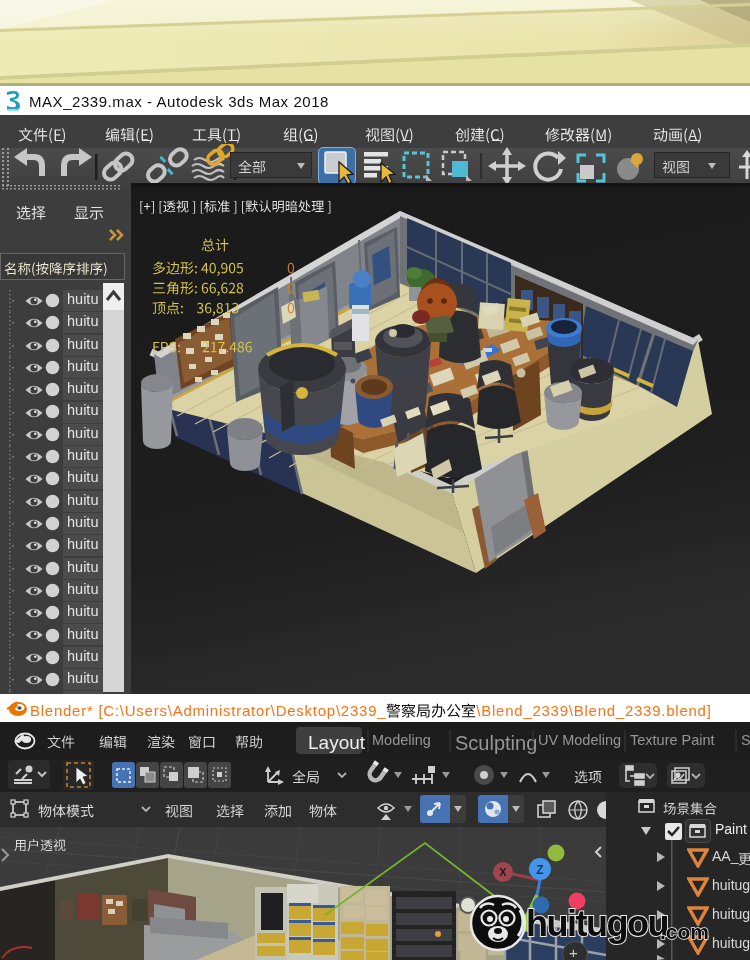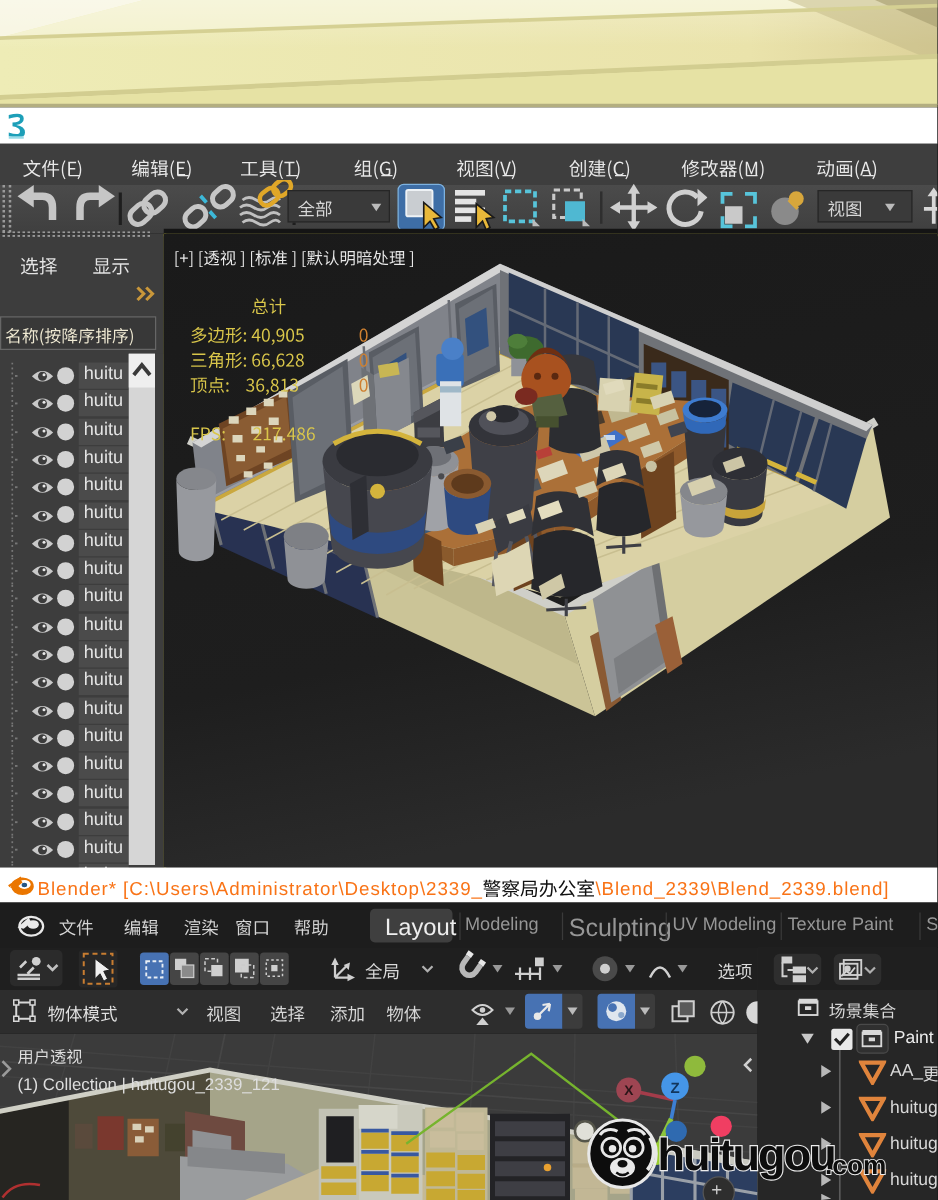--- a/index.html
+++ b/index.html
@@ -30,20 +30,21 @@
 <polygon points="0,76 750,43 750,47 0,80" fill="#d2cd90"></polygon>
 <polygon points="0,80 750,47 750,84 0,84" fill="#e6e2a4"></polygon>
 <rect y="83" width="750" height="3" fill="#b3ae80"></rect>
 </svg>
 
 <div class="abs" style="left:0;top:86px;width:750px;height:29px;background:#ffffff"></div>
 <svg class="abs" style="left:3px;top:88px" width="20" height="24" viewBox="0 0 20 24">
  <path d="M4 4 Q16 1 16 7 Q16 11 10 12 Q17 13 17 18 Q17 24 4 21 L4 18 Q13 21 13 17 Q13 14 7 13 L7 10 Q13 10 13 7 Q13 4 4 7 Z" fill="#1d9fb8"></path>
  <rect x="4" y="21" width="12" height="2" fill="#9adbe8"></rect>
 </svg>
+<div class="abs" style="left:29px;top:93px;font-size:15px;color:#111;letter-spacing:0.55px">MAX_2339.max - Autodesk 3ds Max 2018</div>
 
 <div class="abs" style="left:0;top:115px;width:750px;height:33px;background:#3e3e3e"></div>
 <svg style="position:absolute;left:18px;top:123px;" width="48" height="22" viewBox="0 0 48 22">
       <path d="M6.3 5.1C6.8 5.8 7.3 6.8 7.5 7.4L8.7 7C8.5 6.4 8 5.4 7.5 4.7ZM0.8 7.4V8.5H3.1C4 10.8 5.2 12.8 6.7 14.4C5.1 15.8 3 16.8 0.5 17.5C0.8 17.8 1.1 18.3 1.2 18.6C3.8 17.8 5.8 16.7 7.5 15.2C9.2 16.7 11.3 17.8 13.7 18.5C13.9 18.2 14.2 17.7 14.5 17.5C12.1 16.9 10.1 15.8 8.4 14.4C9.9 12.8 11.1 10.9 11.9 8.5H14.3V7.4ZM7.6 13.6C6.1 12.2 5 10.5 4.3 8.5H10.7C9.9 10.6 8.9 12.2 7.6 13.6Z M19.8 12.3V13.4H24.1V18.6H25.2V13.4H29.3V12.3H25.2V9H28.6V7.9H25.2V5H24.1V7.9H22.1C22.2 7.2 22.4 6.5 22.6 5.8L21.5 5.5C21.1 7.5 20.5 9.4 19.6 10.7C19.9 10.8 20.4 11.1 20.6 11.3C21 10.6 21.4 9.8 21.7 9H24.1V12.3ZM19 4.9C18.2 7.1 16.9 9.4 15.5 10.8C15.7 11.1 16 11.7 16.1 12C16.6 11.4 17.1 10.8 17.5 10.2V18.6H18.6V8.4C19.2 7.4 19.7 6.3 20.1 5.2Z M33.6 20.3 34.4 20C33.1 17.8 32.5 15.3 32.5 12.7C32.5 10.2 33.1 7.7 34.4 5.5L33.6 5.1C32.2 7.4 31.4 9.8 31.4 12.7C31.4 15.7 32.2 18.1 33.6 20.3Z M36.6 17.4H38V12.5H42.2V11.3H38V7.6H42.9V6.4H36.6Z M44.8 20.3C46.2 18.1 47 15.7 47 12.7C47 9.8 46.2 7.4 44.8 5.1L44 5.5C45.3 7.7 45.9 10.2 45.9 12.7C45.9 15.3 45.3 17.8 44 20Z" fill="#e8e8e8"></path>
     </svg>
 <div class="abs" style="left:55px;top:140px;width:9px;height:1px;background:#e8e8e8"></div>
 <svg style="position:absolute;left:105px;top:123px;" width="49" height="22" viewBox="0 0 49 22">
       <path d="M0.6 16.6 0.9 17.6C2.1 17.1 3.7 16.5 5.2 15.9L5 15C3.3 15.6 1.7 16.2 0.6 16.6ZM0.9 11.1C1.1 10.9 1.5 10.9 3.1 10.6C2.5 11.6 2 12.4 1.7 12.7C1.3 13.2 1 13.6 0.7 13.7C0.8 13.9 1 14.5 1 14.7C1.3 14.5 1.8 14.3 5.1 13.6C5 13.3 5 12.9 5 12.6L2.5 13.2C3.6 11.8 4.6 10.1 5.5 8.4L4.5 7.9C4.3 8.5 4 9.1 3.7 9.6L2 9.8C2.9 8.5 3.7 6.8 4.3 5.2L3.2 4.8C2.7 6.6 1.7 8.6 1.4 9.1C1.1 9.6 0.8 10 0.6 10C0.7 10.3 0.9 10.8 0.9 11.1ZM9.4 12.1V14.4H8.1V12.1ZM10.1 12.1H11.2V14.4H10.1ZM7.2 11.2V18.5H8.1V15.3H9.4V18.1H10.1V15.3H11.2V18.1H12V15.3H13.1V17.5C13.1 17.6 13 17.6 12.9 17.7C12.8 17.7 12.5 17.7 12.2 17.6C12.3 17.9 12.4 18.2 12.5 18.5C13 18.5 13.3 18.5 13.6 18.3C13.9 18.2 13.9 17.9 13.9 17.5V11.2L13.1 11.2ZM12 12.1H13.1V14.4H12ZM9.1 5C9.3 5.4 9.6 6 9.7 6.4H6.2V9.7C6.2 12 6.1 15.3 4.7 17.7C4.9 17.8 5.4 18.1 5.6 18.3C7 15.9 7.2 12.4 7.2 9.9H13.8V6.4H10.9C10.8 5.9 10.5 5.2 10.1 4.7ZM7.2 7.4H12.8V9H7.2Z M23.3 6.1H27.3V7.6H23.3ZM22.2 5.3V8.5H28.4V5.3ZM16.2 12.4C16.3 12.3 16.8 12.2 17.3 12.2H18.7V14.4L15.6 14.9L15.8 16L18.7 15.4V18.5H19.7V15.2L21.4 14.9L21.3 13.9L19.7 14.2V12.2H21.1V11.2H19.7V8.9H18.7V11.2H17.2C17.6 10.2 18.1 8.9 18.4 7.6H21.2V6.6H18.7C18.8 6.1 18.9 5.5 19 5L17.9 4.8C17.9 5.4 17.7 6 17.6 6.6H15.7V7.6H17.4C17 8.8 16.7 9.8 16.6 10.2C16.3 10.9 16.1 11.4 15.9 11.4C16 11.7 16.2 12.2 16.2 12.4ZM27.2 10.3V11.6H23.4V10.3ZM21 16.3 21.2 17.3 27.2 16.8V18.6H28.3V16.7L29.4 16.6L29.4 15.7L28.3 15.7V10.3H29.3V9.4H21.3V10.3H22.4V16.2ZM27.2 12.5V13.8H23.4V12.5ZM27.2 14.6V15.8L23.4 16.1V14.6Z M33.6 20.3 34.4 20C33.1 17.8 32.5 15.3 32.5 12.7C32.5 10.2 33.1 7.7 34.4 5.5L33.6 5.1C32.2 7.4 31.4 9.8 31.4 12.7C31.4 15.7 32.2 18.1 33.6 20.3Z M36.6 17.4H43.1V16.2H38V12.2H42.1V11H38V7.6H42.9V6.4H36.6Z M45.4 20.3C46.8 18.1 47.6 15.7 47.6 12.7C47.6 9.8 46.8 7.4 45.4 5.1L44.5 5.5C45.8 7.7 46.5 10.2 46.5 12.7C46.5 15.3 45.8 17.8 44.5 20Z" fill="#e8e8e8"></path>
     </svg>
 <div class="abs" style="left:142px;top:140px;width:9px;height:1px;background:#e8e8e8"></div>
@@ -1331,21 +1332,20 @@
 
 <svg class="abs" style="left:0;top:930px" width="40" height="30">
       <path d="M2 28 q10 -14 30 -10" stroke="#b03030" stroke-width="2" fill="none"></path>
     </svg>
 <svg style="position:absolute;left:14px;top:835px;" width="52" height="19" viewBox="0 0 52 19">
       <path d="M2 5.1V9.8C2 11.6 1.9 13.9 0.4 15.5C0.6 15.7 1 16 1.2 16.2C2.2 15.1 2.6 13.6 2.8 12.1H6.1V16H7.1V12.1H10.6V14.8C10.6 15 10.5 15.1 10.2 15.1C10 15.1 9.1 15.1 8.2 15.1C8.3 15.4 8.5 15.8 8.5 16C9.7 16.1 10.5 16 10.9 15.9C11.4 15.7 11.5 15.4 11.5 14.8V5.1ZM3 6H6.1V8.1H3ZM10.6 6V8.1H7.1V6ZM3 9H6.1V11.2H2.9C2.9 10.7 3 10.2 3 9.8ZM10.6 9V11.2H7.1V9Z M16.2 7.1H23V9.7H16.2L16.2 9ZM18.7 4.3C19 4.9 19.3 5.6 19.4 6.2H15.2V9C15.2 11 15 13.7 13.4 15.6C13.7 15.7 14.1 16 14.3 16.2C15.6 14.6 16 12.5 16.2 10.6H23V11.5H24V6.2H19.9L20.5 6C20.3 5.5 20 4.7 19.7 4.1Z M26.8 5.1C27.5 5.8 28.4 6.7 28.8 7.3L29.6 6.7C29.2 6.1 28.3 5.2 27.5 4.6ZM37.1 4.4C35.6 4.7 32.7 4.9 30.4 5C30.5 5.2 30.6 5.5 30.6 5.7C31.6 5.7 32.7 5.7 33.7 5.6V6.6H30.1V7.3H33.1C32.2 8.2 30.9 9.1 29.7 9.5C29.9 9.6 30.1 10 30.3 10.2C31.5 9.7 32.8 8.8 33.7 7.8V9.5H34.6V7.7C35.5 8.7 36.8 9.7 38 10.1C38.1 9.9 38.4 9.6 38.6 9.4C37.4 9 36 8.2 35.2 7.3H38.4V6.6H34.6V5.5C35.8 5.4 36.9 5.2 37.7 5ZM31.1 9.8V10.6H32.6C32.4 12 31.8 13 30 13.6C30.2 13.8 30.5 14.1 30.6 14.3C32.6 13.6 33.3 12.3 33.5 10.6H35.1C35 11 34.9 11.4 34.8 11.8H37C36.9 12.7 36.7 13.2 36.6 13.3C36.5 13.4 36.4 13.4 36.1 13.4C35.9 13.4 35.3 13.4 34.7 13.4C34.8 13.6 34.9 13.9 34.9 14.1C35.6 14.2 36.2 14.2 36.5 14.1C36.9 14.1 37.1 14.1 37.3 13.9C37.6 13.6 37.8 12.9 37.9 11.4C37.9 11.3 37.9 11 37.9 11H35.8L36.1 9.8ZM29.3 9.2H26.7V10.1H28.3V14C27.8 14.3 27.2 14.7 26.6 15.3L27.2 16.1C28 15.3 28.7 14.6 29.2 14.6C29.4 14.6 29.8 15 30.4 15.3C31.2 15.8 32.3 16 33.8 16C35.1 16 37.3 15.9 38.3 15.8C38.3 15.5 38.5 15.1 38.6 14.8C37.3 14.9 35.3 15 33.8 15C32.4 15 31.3 15 30.5 14.5C29.9 14.1 29.6 13.8 29.3 13.8Z M44.9 4.8V11.7H45.8V5.7H49.8V11.7H50.8V4.8ZM41 4.6C41.5 5.1 42 5.8 42.2 6.3L43 5.8C42.8 5.4 42.2 4.7 41.7 4.2ZM47.3 6.6V9.2C47.3 11.2 46.9 13.7 43.6 15.4C43.8 15.6 44.1 15.9 44.2 16.1C46.2 15.1 47.2 13.7 47.7 12.3V14.8C47.7 15.7 48.1 15.9 49 15.9H50.1C51.3 15.9 51.4 15.4 51.5 13.4C51.3 13.3 51 13.2 50.7 13C50.7 14.8 50.6 15.2 50.2 15.2H49.1C48.7 15.2 48.6 15.1 48.6 14.7V11.5H48C48.2 10.7 48.2 9.9 48.2 9.2V6.6ZM39.8 6.4V7.3H43C42.2 8.9 40.8 10.6 39.5 11.5C39.6 11.7 39.9 12.2 40 12.4C40.5 12.1 41 11.6 41.5 11.1V16.1H42.4V10.5C42.8 11.1 43.4 11.8 43.7 12.2L44.3 11.5C44 11.2 43.1 10.1 42.6 9.6C43.3 8.7 43.8 7.7 44.2 6.7L43.6 6.4L43.5 6.4Z" fill="#dedede"></path>
     </svg>
 <svg class="abs" style="left:0;top:846px" width="10" height="18">
       <path d="M2 3 L8 9 L2 15" stroke="#9a9a9a" stroke-width="2" fill="none"></path>
     </svg>
-<div class="abs" style="left:14px;top:860px;font-size:13.5px;color:#dedede">(1) Collection | huitugou_2339_121</div>
 
 <svg class="abs" style="left:480px;top:835px" width="120" height="100" viewBox="0 0 120 100">
  <line x1="60" y1="45" x2="23" y2="37" stroke="#a33c4a" stroke-width="3"></line>
  <line x1="60" y1="45" x2="57" y2="60" stroke="#3d7fd4" stroke-width="3"></line>
  <path d="M57 60 L45 85" stroke="#8bc43c" stroke-width="4"></path>
  <circle cx="23" cy="37" r="10" fill="#9e4552"></circle>
  <text x="23" y="41" font-size="11" font-weight="bold" fill="#2a1518" text-anchor="middle" font-family="Liberation Sans">X</text>
  <circle cx="60" cy="34" r="11" fill="#4596e8"></circle>
  <text x="60" y="39" font-size="12" font-weight="bold" fill="#12365c" text-anchor="middle" font-family="Liberation Sans">Z</text>
  <circle cx="76" cy="18" r="8.5" fill="#8fba3c"></circle>

